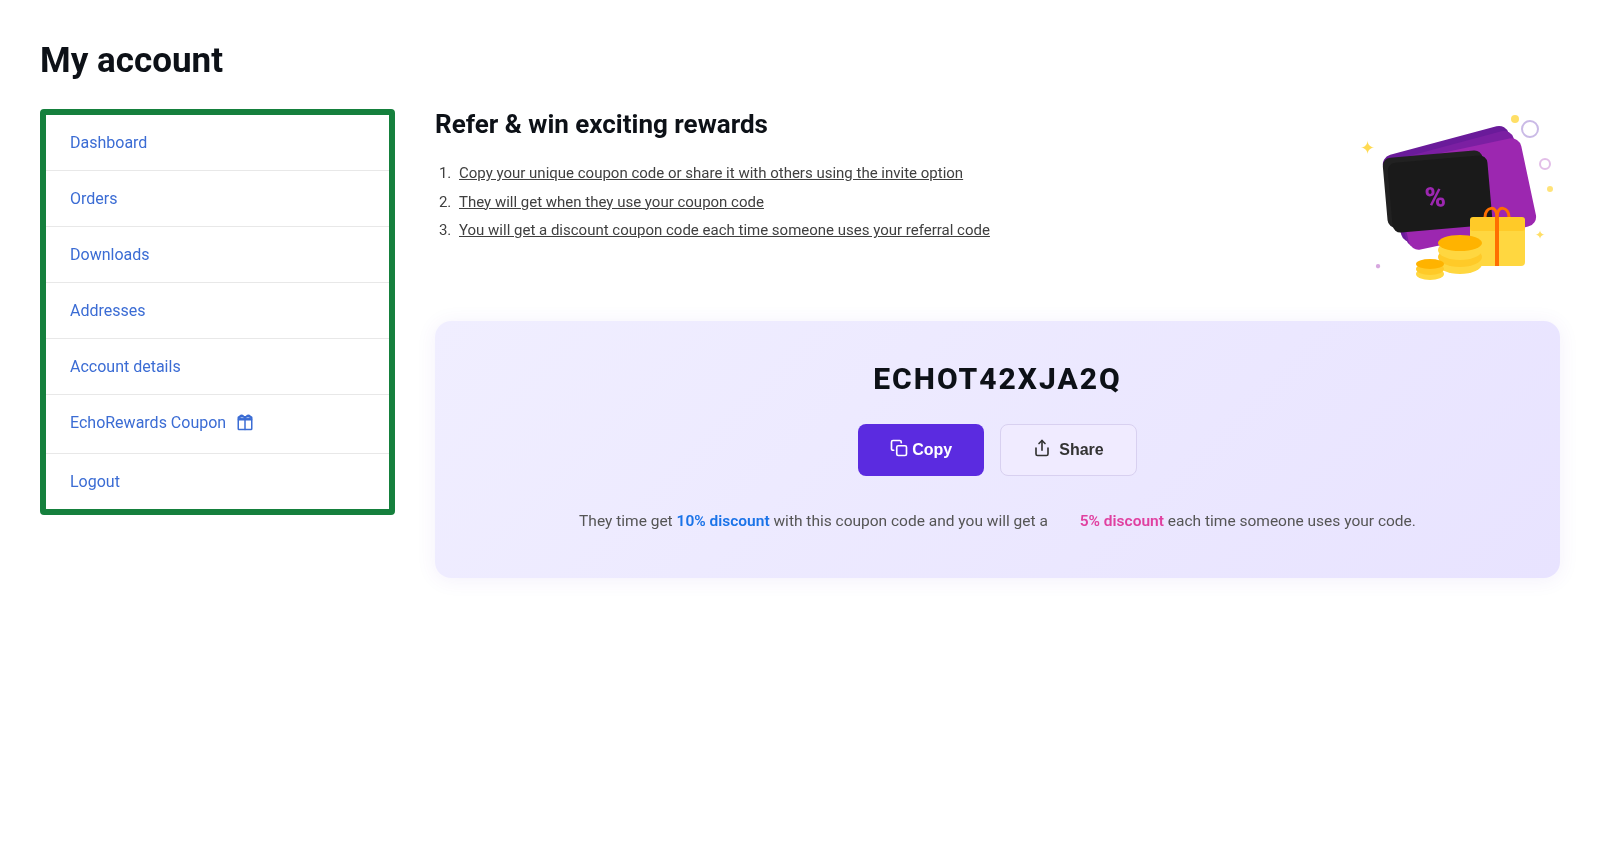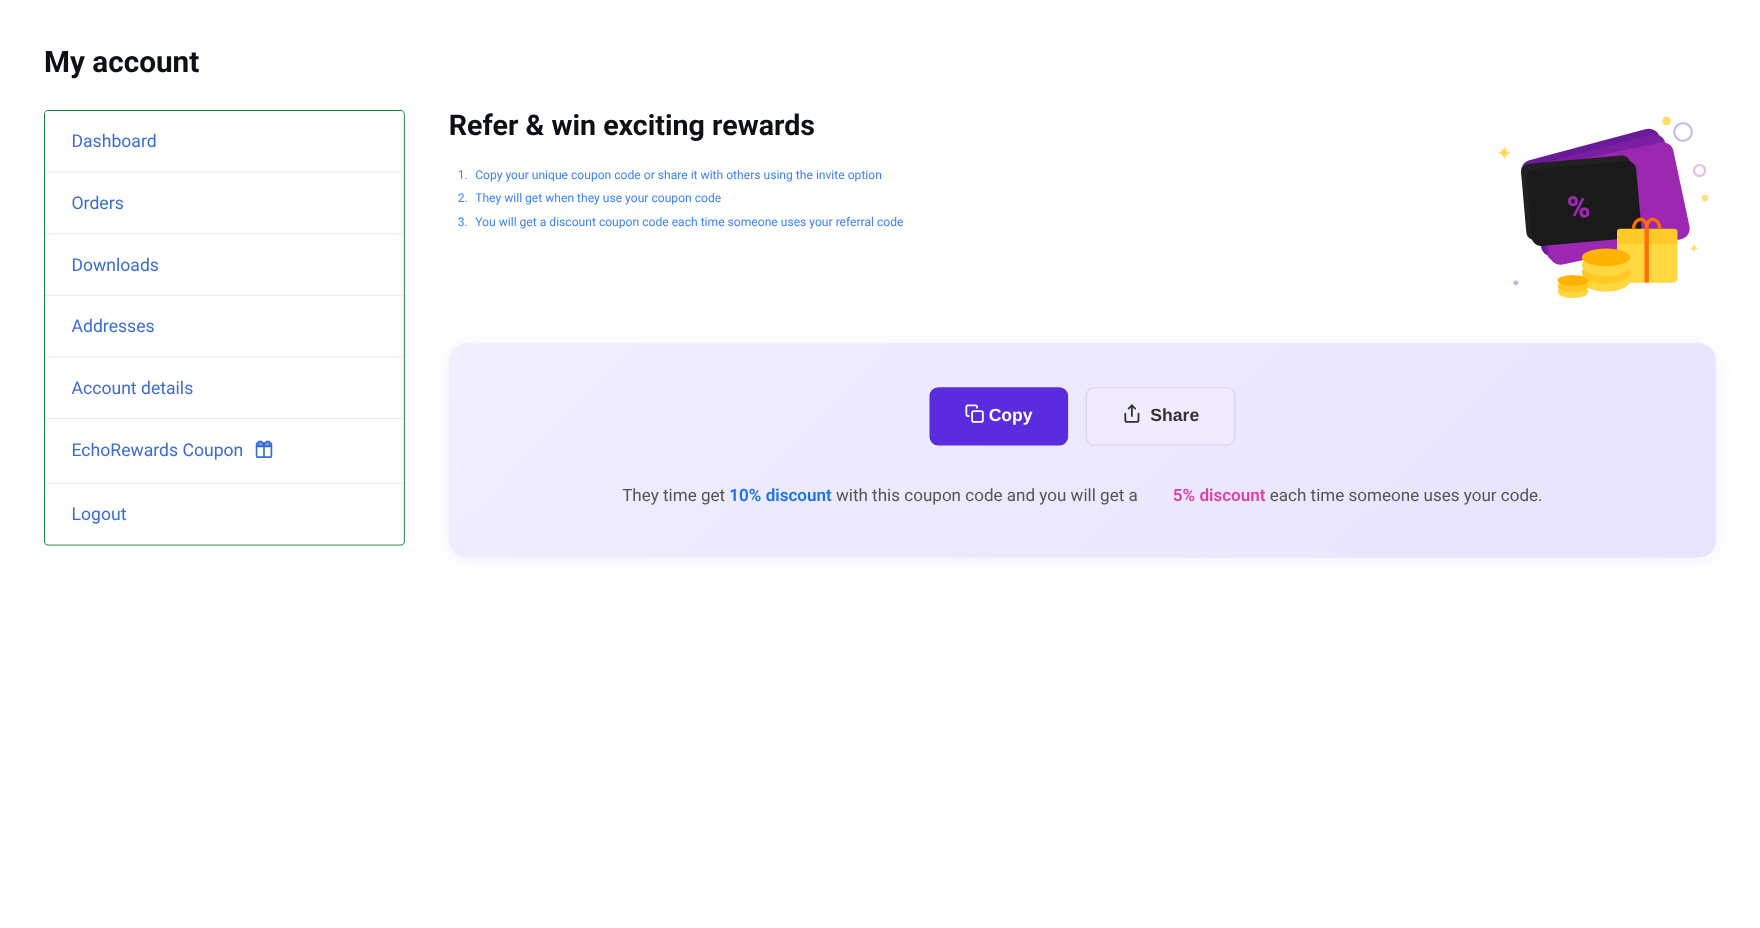--- a/index.html
+++ b/index.html
@@ -4,37 +4,37 @@
   <style>
     * { box-sizing: border-box; margin: 0; padding: 0; }
     body {
       font-family: -apple-system, BlinkMacSystemFont, 'Segoe UI', Roboto, sans-serif;
       background: #fff;
       color: #1a1a2e;
       padding: 40px 40px;
     }
 
     .page-title {
-      font-size: 27px;
+      font-size: 35px;
       font-weight: 700;
       color: #0d1117;
       margin-bottom: 28px;
     }
 
     .layout {
       display: flex;
       gap: 40px;
       align-items: flex-start;
     }
 
     
     .sidebar {
-      width: 328px;
+      width: 355px;
       flex-shrink: 0;
-      border: 1px solid #15803d;
+      border: 6px solid #15803d;
       border-radius: 4px;
       overflow: hidden;
     }
 
     .sidebar-item {
       display: block;
       padding: 18px 24px;
       color: #3b6cd4;
       font-size: 16px;
       text-decoration: none;
@@ -73,23 +73,24 @@
     .refer-title {
       font-size: 26px;
       font-weight: 700;
       color: #0d1117;
       margin-bottom: 20px;
     }
 
     .refer-list {
       list-style: decimal;
       padding-left: 20px;
-      color: #3b82f6;
-      font-size: 11px;
+      color: #404040;
+      font-size: 15px;
       line-height: 1.9;
+      text-decoration: underline;
     }
 
     .refer-list li {
       padding-left: 4px;
     }
 
     
     .illustration {
       width: 260px;
       height: 180px;
@@ -259,20 +260,21 @@
           <ellipse cx="130" cy="155" rx="14" ry="5" fill="#ffb300"></ellipse>
 
           <text x="60" y="45" font-size="18" fill="#ffd740" opacity="0.9">✦</text>
           <text x="235" y="130" font-size="12" fill="#ffd740" opacity="0.8">✦</text>
           <text x="75" y="160" font-size="10" fill="#ce93d8" opacity="0.8">●</text>
         </svg>
       </div>
     </div>
 
     <div class="coupon-card">
+      <p class="coupon-code">ECHOT42XJA2Q</p>
 
       <div class="coupon-actions">
         <button class="btn-copy">
           <span>
             <svg width="18" height="18" viewBox="0 0 24 24" fill="none" stroke="currentColor" stroke-width="2.2" stroke-linecap="round" stroke-linejoin="round">
               <rect x="9" y="9" width="13" height="13" rx="2"></rect>
               <path d="M5 15H4a2 2 0 0 1-2-2V4a2 2 0 0 1 2-2h9a2 2 0 0 1 2 2v1"></path>
             </svg>
           </span>
           <span>Copy</span>

